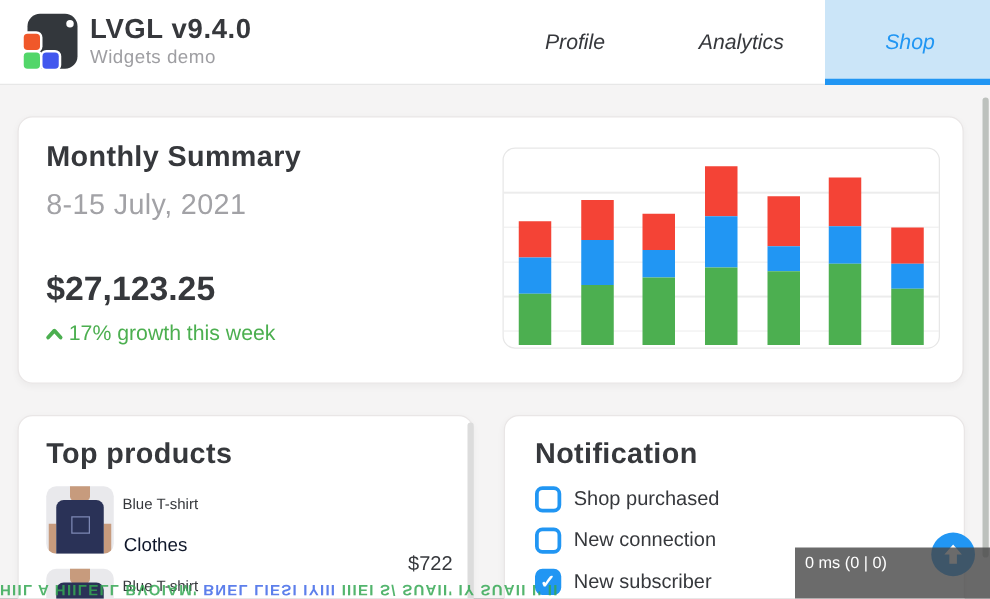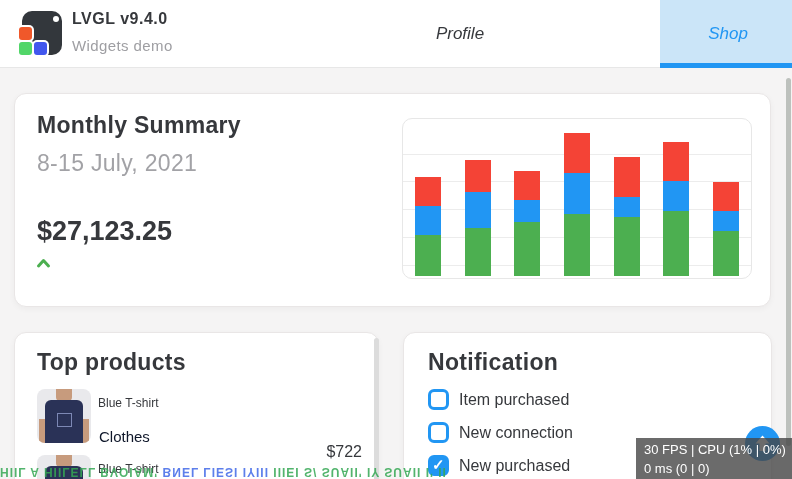--- a/index.html
+++ b/index.html
@@ -15,21 +15,21 @@
     position:absolute; left:0; top:0; width:792px; height:68px;
     background:#ffffff; border-bottom:1px solid #e7e7e7; z-index:5;
   }
   .logo { position:absolute; left:18px; top:11px; width:44px; height:46px; }
   .logo .dark { position:absolute; left:4px; top:0; width:40px; height:44px; background:#33373c; border-radius:10px; }
   .logo .dot  { position:absolute; left:35px; top:5px; width:6px; height:6px; background:#fff; border-radius:50%; }
   .logo .sq   { position:absolute; width:13px; height:13px; border-radius:3px; box-shadow:0 0 0 2px #fff; }
   .logo .sq.orange { left:1px;  top:16px; background:#f0582a; }
   .logo .sq.green  { left:1px;  top:31px; background:#52d669; }
   .logo .sq.blue   { left:16px; top:31px; background:#4257ee; }
-  .app-title    { position:absolute; left:72px; top:10px; font-size:16px; font-weight:700; color:#36383c; letter-spacing:.5px; }
+  .app-title    { position:absolute; left:72px; top:10px; font-size:22px; font-weight:700; color:#36383c; letter-spacing:.5px; }
   .app-subtitle { position:absolute; left:72px; top:37px; font-size:15px; font-weight:500; color:#9e9ea2; letter-spacing:.4px; }
 
   .tab { position:absolute; top:0; height:68px; display:flex; align-items:center; justify-content:center;
          font-size:17px; color:#36383c; cursor:pointer;font-style:italic; }
   .tab-profile   { left:400px; width:120px; }
   .tab-analytics { left:533px; width:120px; }
   .tab-shop      { left:660px; width:136px; }
   .tab-shop.active { background:#cbe5f8; color:#2196f3; }
   .tab-shop .indicator { position:absolute; left:0; bottom:0; width:100%; height:5px; background:#2196f3; display:none; }
   .tab-shop.active .indicator { display:block; }
@@ -111,34 +111,38 @@
       <div class="sq orange"></div>
       <div class="sq green"></div>
       <div class="sq blue"></div>
     </div>
     <div class="app-title">LVGL v9.4.0</div>
     <div class="app-subtitle">Widgets demo</div>
 
     <div class="tab tab-profile">
       <span>Profile</span>
     </div>
+    <div class="tab tab-analytics">
+      <span>Analytics</span>
+    </div>
     <div class="tab tab-shop active">
       <span>Shop</span>
       <div class="indicator"></div>
     </div>
   </div>
 
   <div class="card card-summary">
     <div class="card-title summary-title">Monthly Summary</div>
     <div class="summary-period">8-15 July, 2021</div>
     <div class="summary-amount">$27,123.25</div>
     <div class="summary-growth">
       <svg width="15" height="12" viewBox="0 0 15 12">
         <polyline points="2.5,9 7.5,3.5 12.5,9" fill="none" stroke="#4caf50" stroke-width="3" stroke-linecap="round" stroke-linejoin="round"></polyline>
       </svg>
+      <span>17% growth this week</span>
     </div>
     <div class="chart-box">
       <div class="chart-bars" id="chart-bars">
           <div class="bar-col">
             <div class="bar-seg" style="height: 41.34px; background: rgb(76, 175, 80);"></div>
             <div class="bar-seg" style="height: 28.62px; background: rgb(33, 150, 243);"></div>
             <div class="bar-seg" style="height: 28.62px; background: rgb(244, 67, 54);"></div>
           </div>
           <div class="bar-col">
             <div class="bar-seg" style="height: 47.7px; background: rgb(76, 175, 80);"></div>
@@ -202,42 +206,41 @@
     </div>
 
     <div class="card-scrollbar"></div>
   </div>
 
   <div class="card card-notify">
     <div class="card-title notify-title">Notification</div>
 
     <div class="check-row cr-1">
       <div class="checkbox"></div>
-      <span class="check-label">Item purchased</span>
+      <span class="check-label">Shop purchased</span>
     </div>
     <div class="check-row cr-2">
       <div class="checkbox"></div>
       <span class="check-label">New connection</span>
     </div>
     <div class="check-row cr-3">
       <div class="checkbox checked"></div>
-      <span class="check-label">New purchased</span>
+      <span class="check-label">New subscriber</span>
     </div>
   </div>
 
   <div class="main-scrollbar"></div>
 
   <div class="fab">
     <svg width="19" height="19" viewBox="0 0 19 19">
       <path d="M9.5 1.5 L2.5 9.5 H6.5 V17 H12.5 V9.5 H16.5 Z" fill="#ffffff"></path>
     </svg>
   </div>
 
   <div class="perf">
-    <div>30 FPS | CPU (1% | 0%)</div>
     <div>0 ms (0 | 0)</div>
   </div>
 
   <div class="glitch">
     <span class="g">HIIL A HIILELL BVOIAM'</span>
     <span class="b">BNEL LIESI IYIII</span>
     <span class="g">IIIEI S/ SUAII' IY SUAII I' II</span>
   </div>
 
 </div>

